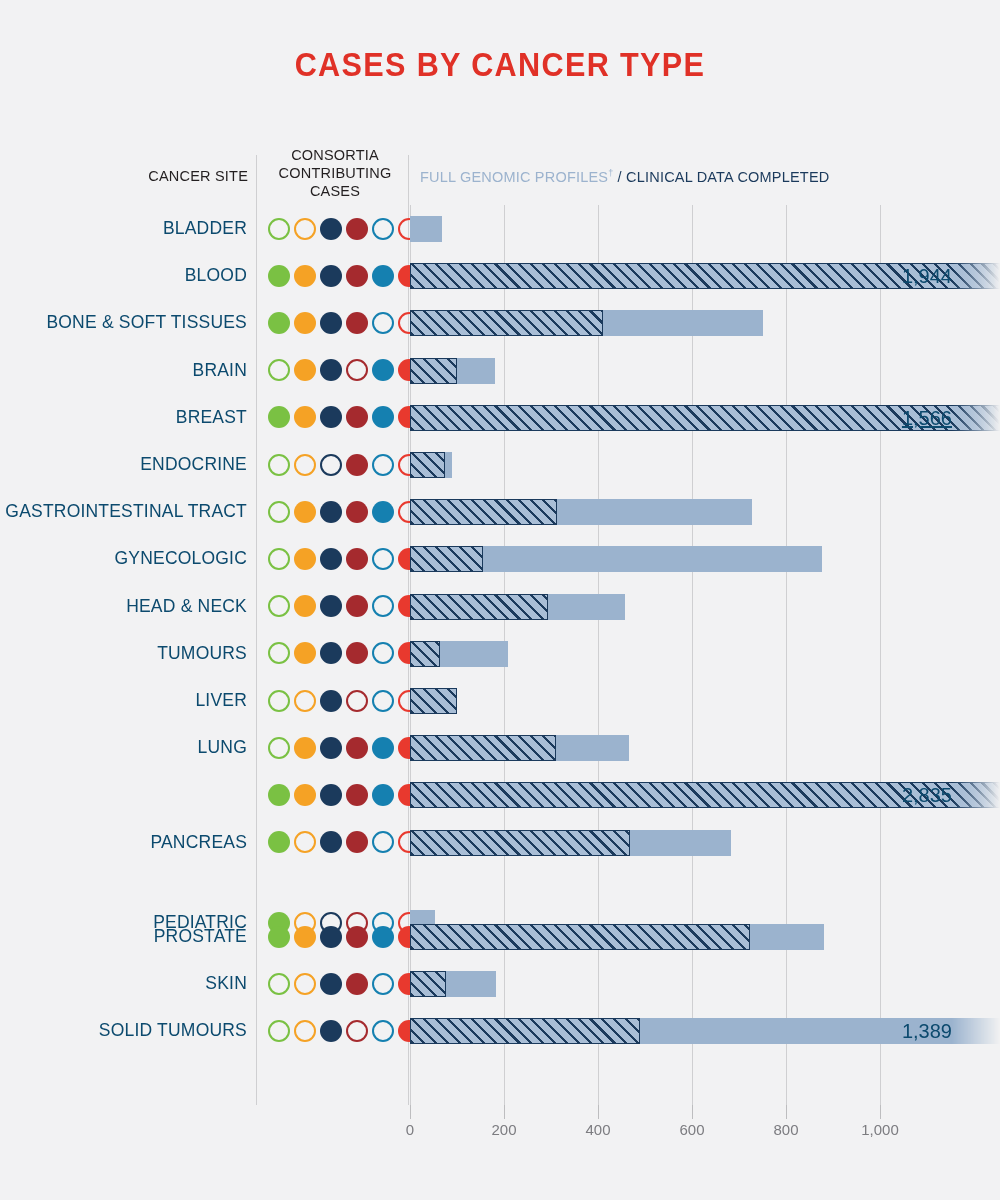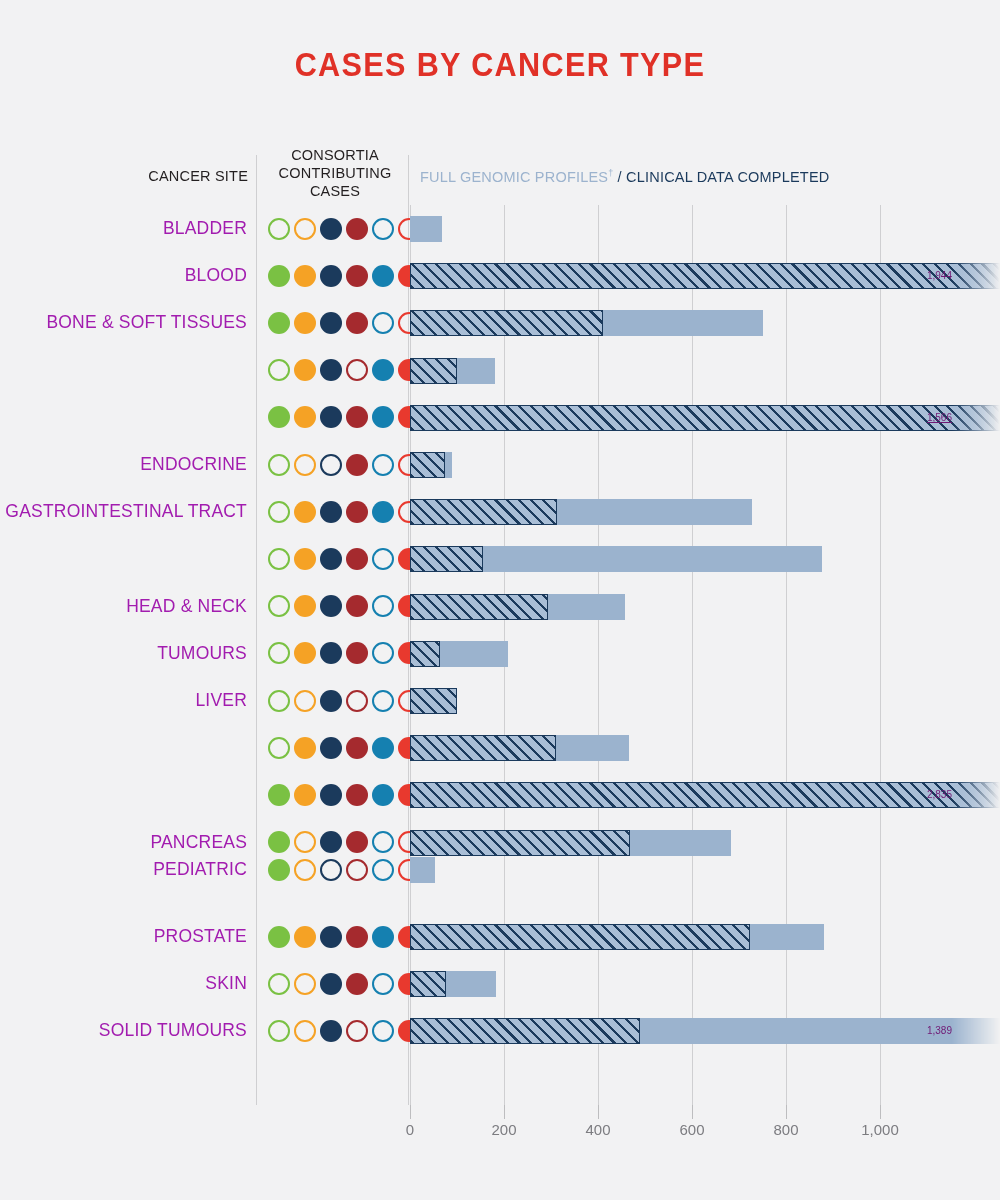--- a/index.html
+++ b/index.html
@@ -38,21 +38,21 @@
   .vsep{position:absolute;width:1px;background:#CFCFD1;}
 
   
   .axis-tick{position:absolute;top:1105px;width:1px;height:14px;background:#BDBDBF;}
   .axis-lbl{position:absolute;top:1121px;font-size:15px;color:#7C7C80;text-align:center;width:70px;}
 
   
   .row{position:absolute;left:0;width:1000px;height:47.2px;}
   .rlabel{
     position:absolute;left:0px;width:247px;text-align:right;
-    font-size:17.5px;color:#a21caf;letter-spacing:.2px;
+    font-size:17.5px;color:#0c4a6e;letter-spacing:.2px;
     line-height:47.2px;white-space:nowrap;
   }
   .dots{position:absolute;left:268px;top:0;height:47.2px;display:flex;align-items:center;gap:4px;}
   .dot{width:22px;height:22px;border-radius:50%;box-sizing:border-box;}
 
   
   .bars{position:absolute;left:410px;top:0;height:47.2px;}
   .bar{position:absolute;top:11px;height:26px;box-sizing:border-box;}
   .bar-solid{background:#9BB3CE;}
   .bar-hatch{
@@ -61,21 +61,21 @@
     background-image:repeating-linear-gradient(45deg,
         #1B3A5C 0px,#1B3A5C 2.2px,
         rgba(0,0,0,0) 2.2px,rgba(0,0,0,0) 8.4px);
   }
   .bar-fade{
     -webkit-mask-image:linear-gradient(to right,#000 0,#000 calc(100% - 48px),rgba(0,0,0,0) 100%);
     mask-image:linear-gradient(to right,#000 0,#000 calc(100% - 48px),rgba(0,0,0,0) 100%);
   }
   .vlabel{
     position:absolute;top:11px;height:22px;line-height:26px;
-    font-size:10px;color:#701a75;white-space:nowrap;
+    font-size:20px;color:#0c4a6e;white-space:nowrap;
   }
 </style>
 </head>
 <body>
 
 <div id="chart-root">
 
   <div class="title">CASES BY CANCER TYPE</div>
 
   <div class="hdr hdr-cancer-site">CANCER SITE</div>
@@ -136,34 +136,36 @@
           <div class="dot" style="background: rgb(165, 42, 46);"></div>
           <div class="dot" style="background: transparent; border: 2px solid rgb(21, 128, 176);"></div>
           <div class="dot" style="background: transparent; border: 2px solid rgb(232, 57, 46);"></div>
         </div>
         <div class="bars" style="width: 590px;">
           <div class="bar bar-solid" style="left: 0px; width: 352.5px;"></div>
           <div class="bar bar-hatch" style="left: 0px; width: 192.7px;"></div>
         </div>
       </div>
       <div class="row" style="top: 346.6px;">
+        <div class="rlabel">BRAIN</div>
         <div class="dots">
           <div class="dot" style="background: transparent; border: 2px solid rgb(122, 193, 67);"></div>
           <div class="dot" style="background: rgb(245, 162, 37);"></div>
           <div class="dot" style="background: rgb(27, 58, 92);"></div>
           <div class="dot" style="background: transparent; border: 2px solid rgb(165, 42, 46);"></div>
           <div class="dot" style="background: rgb(21, 128, 176);"></div>
           <div class="dot" style="background: rgb(232, 57, 46);"></div>
         </div>
         <div class="bars" style="width: 590px;">
           <div class="bar bar-solid" style="left: 0px; width: 84.6px;"></div>
           <div class="bar bar-hatch" style="left: 0px; width: 47px;"></div>
         </div>
       </div>
       <div class="row" style="top: 393.8px;">
+        <div class="rlabel">BREAST</div>
         <div class="dots">
           <div class="dot" style="background: rgb(122, 193, 67);"></div>
           <div class="dot" style="background: rgb(245, 162, 37);"></div>
           <div class="dot" style="background: rgb(27, 58, 92);"></div>
           <div class="dot" style="background: rgb(165, 42, 46);"></div>
           <div class="dot" style="background: rgb(21, 128, 176);"></div>
           <div class="dot" style="background: rgb(232, 57, 46);"></div>
         </div>
         <div class="bars" style="width: 590px;">
           <div class="bar bar-solid bar-fade" style="left: 0px; width: 590px;"></div>
@@ -195,20 +197,21 @@
           <div class="dot" style="background: rgb(165, 42, 46);"></div>
           <div class="dot" style="background: rgb(21, 128, 176);"></div>
           <div class="dot" style="background: transparent; border: 2px solid rgb(232, 57, 46);"></div>
         </div>
         <div class="bars" style="width: 590px;">
           <div class="bar bar-solid" style="left: 0px; width: 342.16px;"></div>
           <div class="bar bar-hatch" style="left: 0px; width: 147.11px;"></div>
         </div>
       </div>
       <div class="row" style="top: 535.4px;">
+        <div class="rlabel">GYNECOLOGIC</div>
         <div class="dots">
           <div class="dot" style="background: transparent; border: 2px solid rgb(122, 193, 67);"></div>
           <div class="dot" style="background: rgb(245, 162, 37);"></div>
           <div class="dot" style="background: rgb(27, 58, 92);"></div>
           <div class="dot" style="background: rgb(165, 42, 46);"></div>
           <div class="dot" style="background: transparent; border: 2px solid rgb(21, 128, 176);"></div>
           <div class="dot" style="background: rgb(232, 57, 46);"></div>
         </div>
         <div class="bars" style="width: 590px;">
           <div class="bar bar-solid" style="left: 0px; width: 412.19px;"></div>
@@ -254,20 +257,21 @@
           <div class="dot" style="background: transparent; border: 2px solid rgb(165, 42, 46);"></div>
           <div class="dot" style="background: transparent; border: 2px solid rgb(21, 128, 176);"></div>
           <div class="dot" style="background: transparent; border: 2px solid rgb(232, 57, 46);"></div>
         </div>
         <div class="bars" style="width: 590px;">
           <div class="bar bar-solid" style="left: 0px; width: 47px;"></div>
           <div class="bar bar-hatch" style="left: 0px; width: 47px;"></div>
         </div>
       </div>
       <div class="row" style="top: 724.2px;">
+        <div class="rlabel">LUNG</div>
         <div class="dots">
           <div class="dot" style="background: transparent; border: 2px solid rgb(122, 193, 67);"></div>
           <div class="dot" style="background: rgb(245, 162, 37);"></div>
           <div class="dot" style="background: rgb(27, 58, 92);"></div>
           <div class="dot" style="background: rgb(165, 42, 46);"></div>
           <div class="dot" style="background: rgb(21, 128, 176);"></div>
           <div class="dot" style="background: rgb(232, 57, 46);"></div>
         </div>
         <div class="bars" style="width: 590px;">
           <div class="bar bar-solid" style="left: 0px; width: 218.55px;"></div>
@@ -297,21 +301,21 @@
           <div class="dot" style="background: rgb(27, 58, 92);"></div>
           <div class="dot" style="background: rgb(165, 42, 46);"></div>
           <div class="dot" style="background: transparent; border: 2px solid rgb(21, 128, 176);"></div>
           <div class="dot" style="background: transparent; border: 2px solid rgb(232, 57, 46);"></div>
         </div>
         <div class="bars" style="width: 590px;">
           <div class="bar bar-solid" style="left: 0px; width: 321.01px;"></div>
           <div class="bar bar-hatch" style="left: 0px; width: 219.96px;"></div>
         </div>
       </div>
-      <div class="row" style="top: 846px;">
+      <div class="row" style="top: 899px;">
         <div class="rlabel">PEDIATRIC</div>
         <div class="dots">
           <div class="dot" style="background: rgb(122, 193, 67);"></div>
           <div class="dot" style="background: transparent; border: 2px solid rgb(245, 162, 37);"></div>
           <div class="dot" style="background: transparent; border: 2px solid rgb(27, 58, 92);"></div>
           <div class="dot" style="background: transparent; border: 2px solid rgb(165, 42, 46);"></div>
           <div class="dot" style="background: transparent; border: 2px solid rgb(21, 128, 176);"></div>
           <div class="dot" style="background: transparent; border: 2px solid rgb(232, 57, 46);"></div>
         </div>
         <div class="bars" style="width: 590px;">

